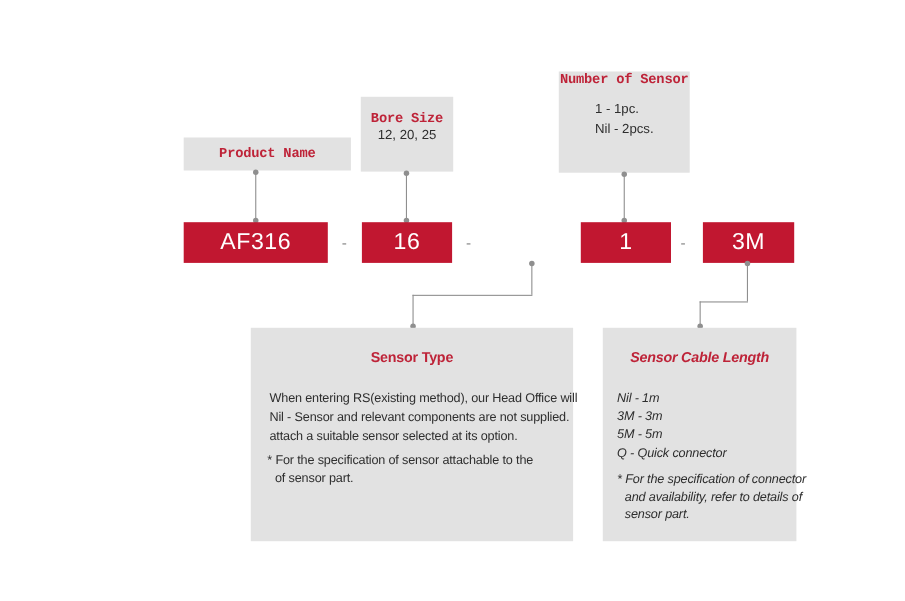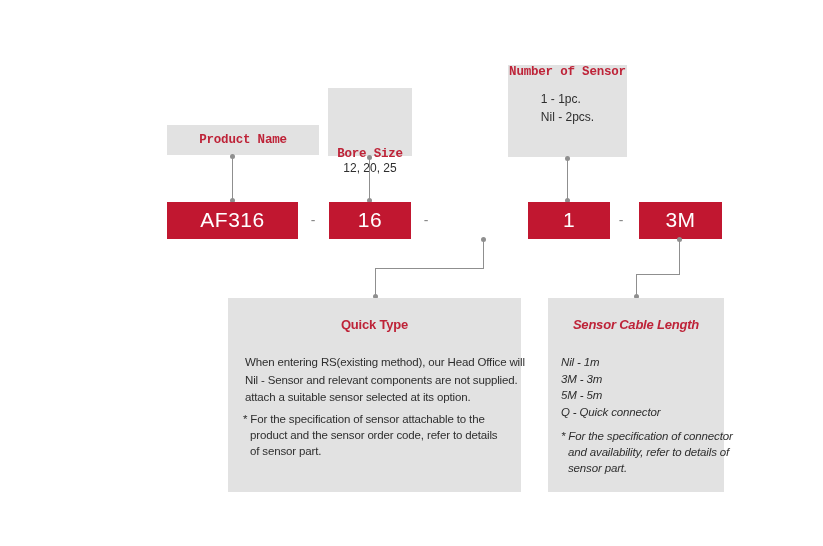--- a/index.html
+++ b/index.html
@@ -15,21 +15,21 @@
   body{font-family:"Liberation Sans", sans-serif;}
   .canvas{position:relative;width:823px;height:546px;background:#FFFFFF;overflow:hidden;}
 
   
   .gbox{position:absolute;background:var(--panel-gray);}
   .gbox-product{left:167px;top:125px;width:152px;height:30px;}
   .gbox-bore{left:328px;top:88px;width:84px;height:68px;}
   .gbox-count{left:508px;top:65px;width:119px;height:92px;}
   .gtitle{color:var(--title-red);font-weight:bold;font-size:12.5px;letter-spacing:-0.2px;text-align:center;white-space:nowrap;font-family:Liberation Mono, monospace;}
   .gbox-product .gtitle{line-height:30px;}
-  .gbox-bore .gtitle{padding-top:13px;margin-top:46px;}
+  .gbox-bore .gtitle{padding-top:13px;}
   .gvalue{color:var(--text-dark);font-size:12px;text-align:center;margin-top:0;white-space:nowrap;}
   .goptions{width:max-content;margin:11px auto 0;text-align:left;color:var(--text-dark);font-size:12px;line-height:18px;white-space:nowrap;}
 
   
   .rbox{position:absolute;top:202px;height:37px;background:var(--accent-red);color:var(--code-text);
         font-size:21px;font-weight:400;letter-spacing:0.5px;text-align:center;line-height:36px;white-space:nowrap;}
   .rbox-af316{left:167px;width:131px;}
   .rbox-16{left:329px;width:82px;}
   .rbox-rs{left:443px;width:81px;}
   .rbox-1{left:528px;width:82px;}
@@ -105,29 +105,28 @@
   <div class="vline" style="left:375px;top:268px;height:29px;"></div>
   <div class="dot" style="left:373px;top:294px;"></div>
 
   <div class="dot" style="left:677px;top:237px;"></div>
   <div class="vline" style="left:679px;top:240px;height:34px;"></div>
   <div class="hline" style="left:636px;top:274px;width:44px;"></div>
   <div class="vline" style="left:636px;top:274px;height:23px;"></div>
   <div class="dot" style="left:634px;top:294px;"></div>
 
   <div class="dbox dbox-type">
-    <div class="dtitle">Quick Type</div>
+    <div class="dtitle">Sensor Type</div>
     <div class="dtext para">
       <div>When entering RS(existing method), our Head Office will</div>
       <div>Nil - Sensor and relevant components are not supplied.</div>
       <div>attach a suitable sensor selected at its option.</div>
     </div>
     <div class="dtext note">
       <div>* For the specification of sensor attachable to the</div>
-      <div class="cont">product and the sensor order code, refer to details</div>
       <div class="cont">of sensor part.</div>
     </div>
   </div>
 
   <div class="dbox dbox-cable">
     <div class="dtitle">Sensor Cable Length</div>
     <div class="dtext opts">
       <div>Nil - 1m</div>
       <div>3M - 3m</div>
       <div>5M - 5m</div>

